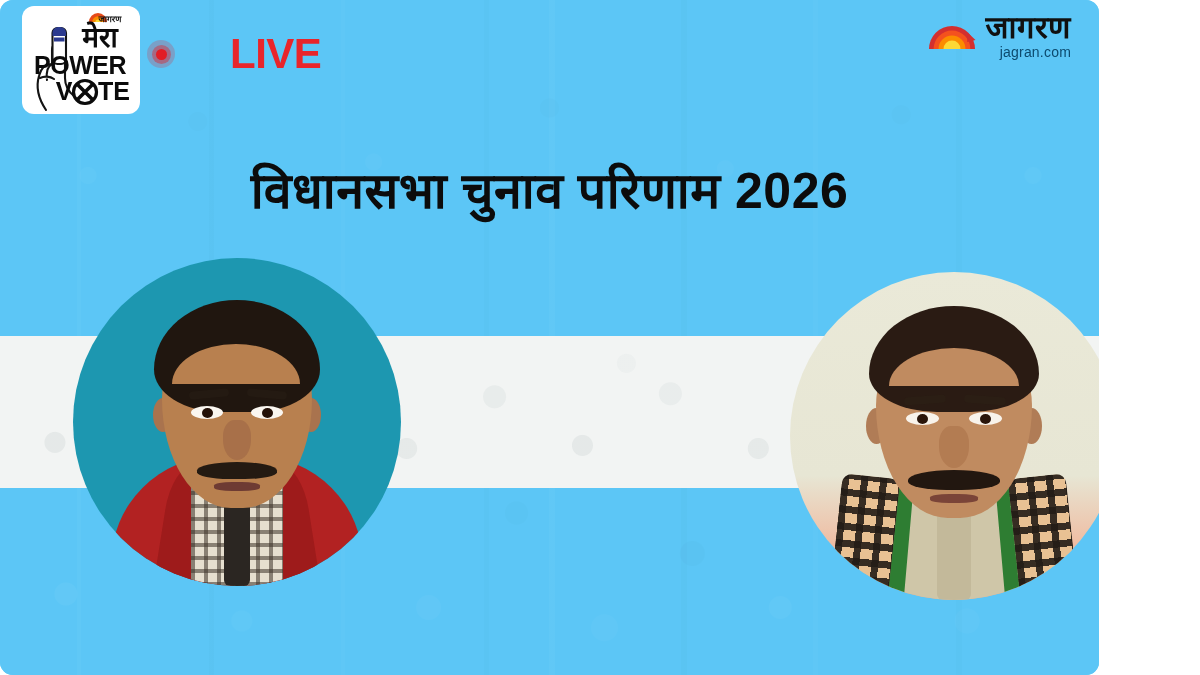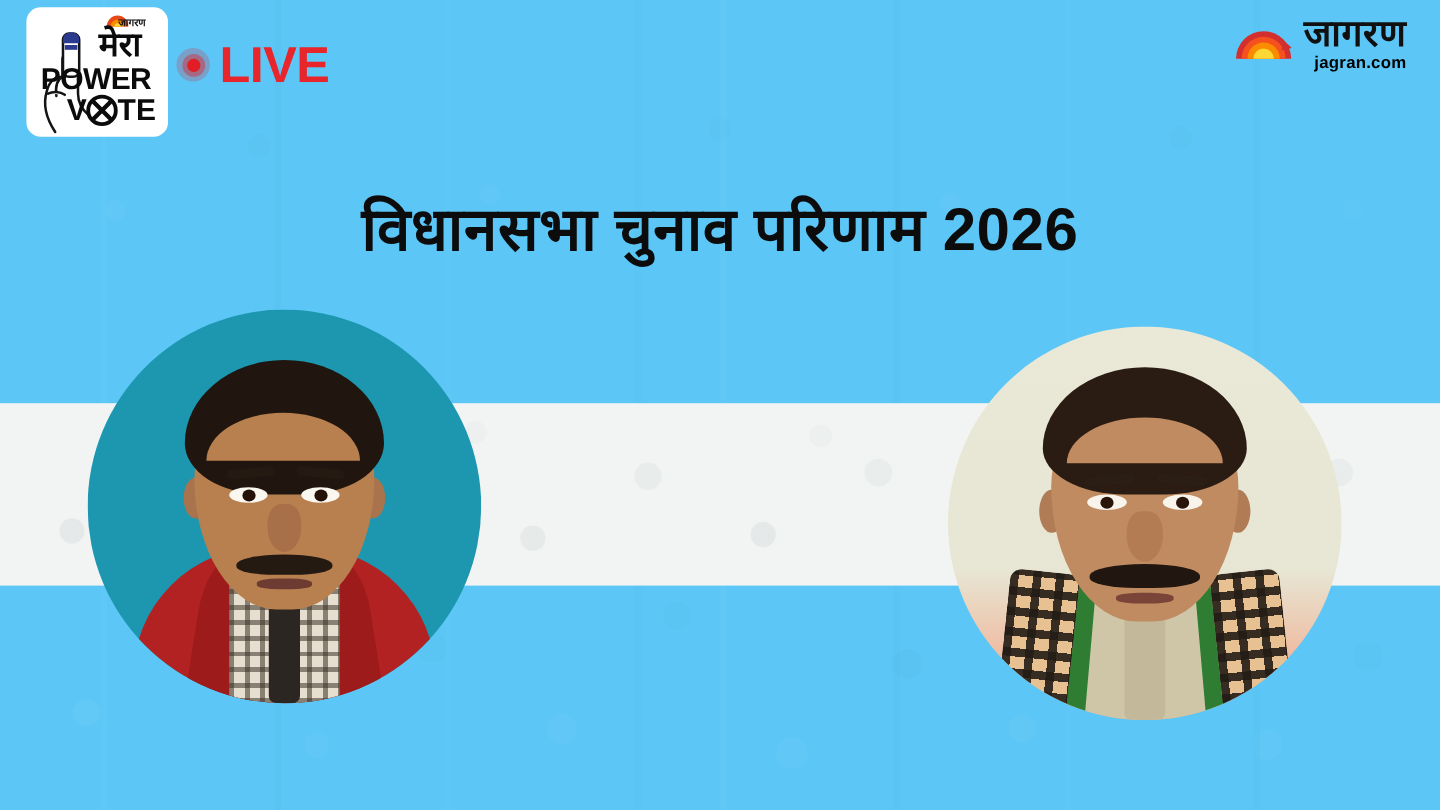--- a/index.html
+++ b/index.html
@@ -3,23 +3,24 @@
 <meta charset="utf-8">
 <style>
   * { margin:0; padding:0; box-sizing:border-box; }
   html, body {
     width:1200px; height:675px;
     font-family:"Liberation Sans", sans-serif;
     overflow:hidden;
   }
   #stage {
     position:relative;
-    width:1200px; height:675px;
+    width:1099px; height:675px;
     background:#5CC6F5;
     overflow:hidden;
+    border-radius:13px;
   }
 
   
   .crowd-layer {
     position:absolute; inset:0;
     opacity:.30;
     background-color:#5CC6F5;
   }
   .crowd-a {
     background-image:
@@ -141,38 +142,39 @@
     width:11px; height:11px; border-radius:50%;
     background:#E21D24;
   }
   .live-text {
     font-family:"Liberation Sans", sans-serif;
     font-size:42px;
     font-weight:bold;
     color:#E8252B;
     letter-spacing:-0.5px;
     line-height:1;
+    margin-left:47px;
   }
 
   
   .jagran-logo {
     position:absolute;
     right:28px; top:12px;
     display:flex; align-items:center; gap:9px;
   }
   .jagran-sun { width:48px; height:30px; flex:none; }
   .jagran-words { display:flex; flex-direction:column; align-items:flex-end; }
   .jagran-hi {
     font-family:"Liberation Sans", sans-serif;
     font-size:31px; font-weight:bold; color:#101010;
     line-height:1.05; letter-spacing:.5px;
   }
   .jagran-url {
     font-family:"Liberation Sans", sans-serif;
-    font-size:14px; font-weight:bold; color:#000000;
+    font-size:14px; font-weight:normal; color:#0c4a6e;
     line-height:1.1; letter-spacing:.2px;
   }
 
   
   .headline {
     position:absolute;
     left:0; right:0; top:163px;
     text-align:center;
     font-family:"Liberation Sans", sans-serif;
     font-size:50px;

